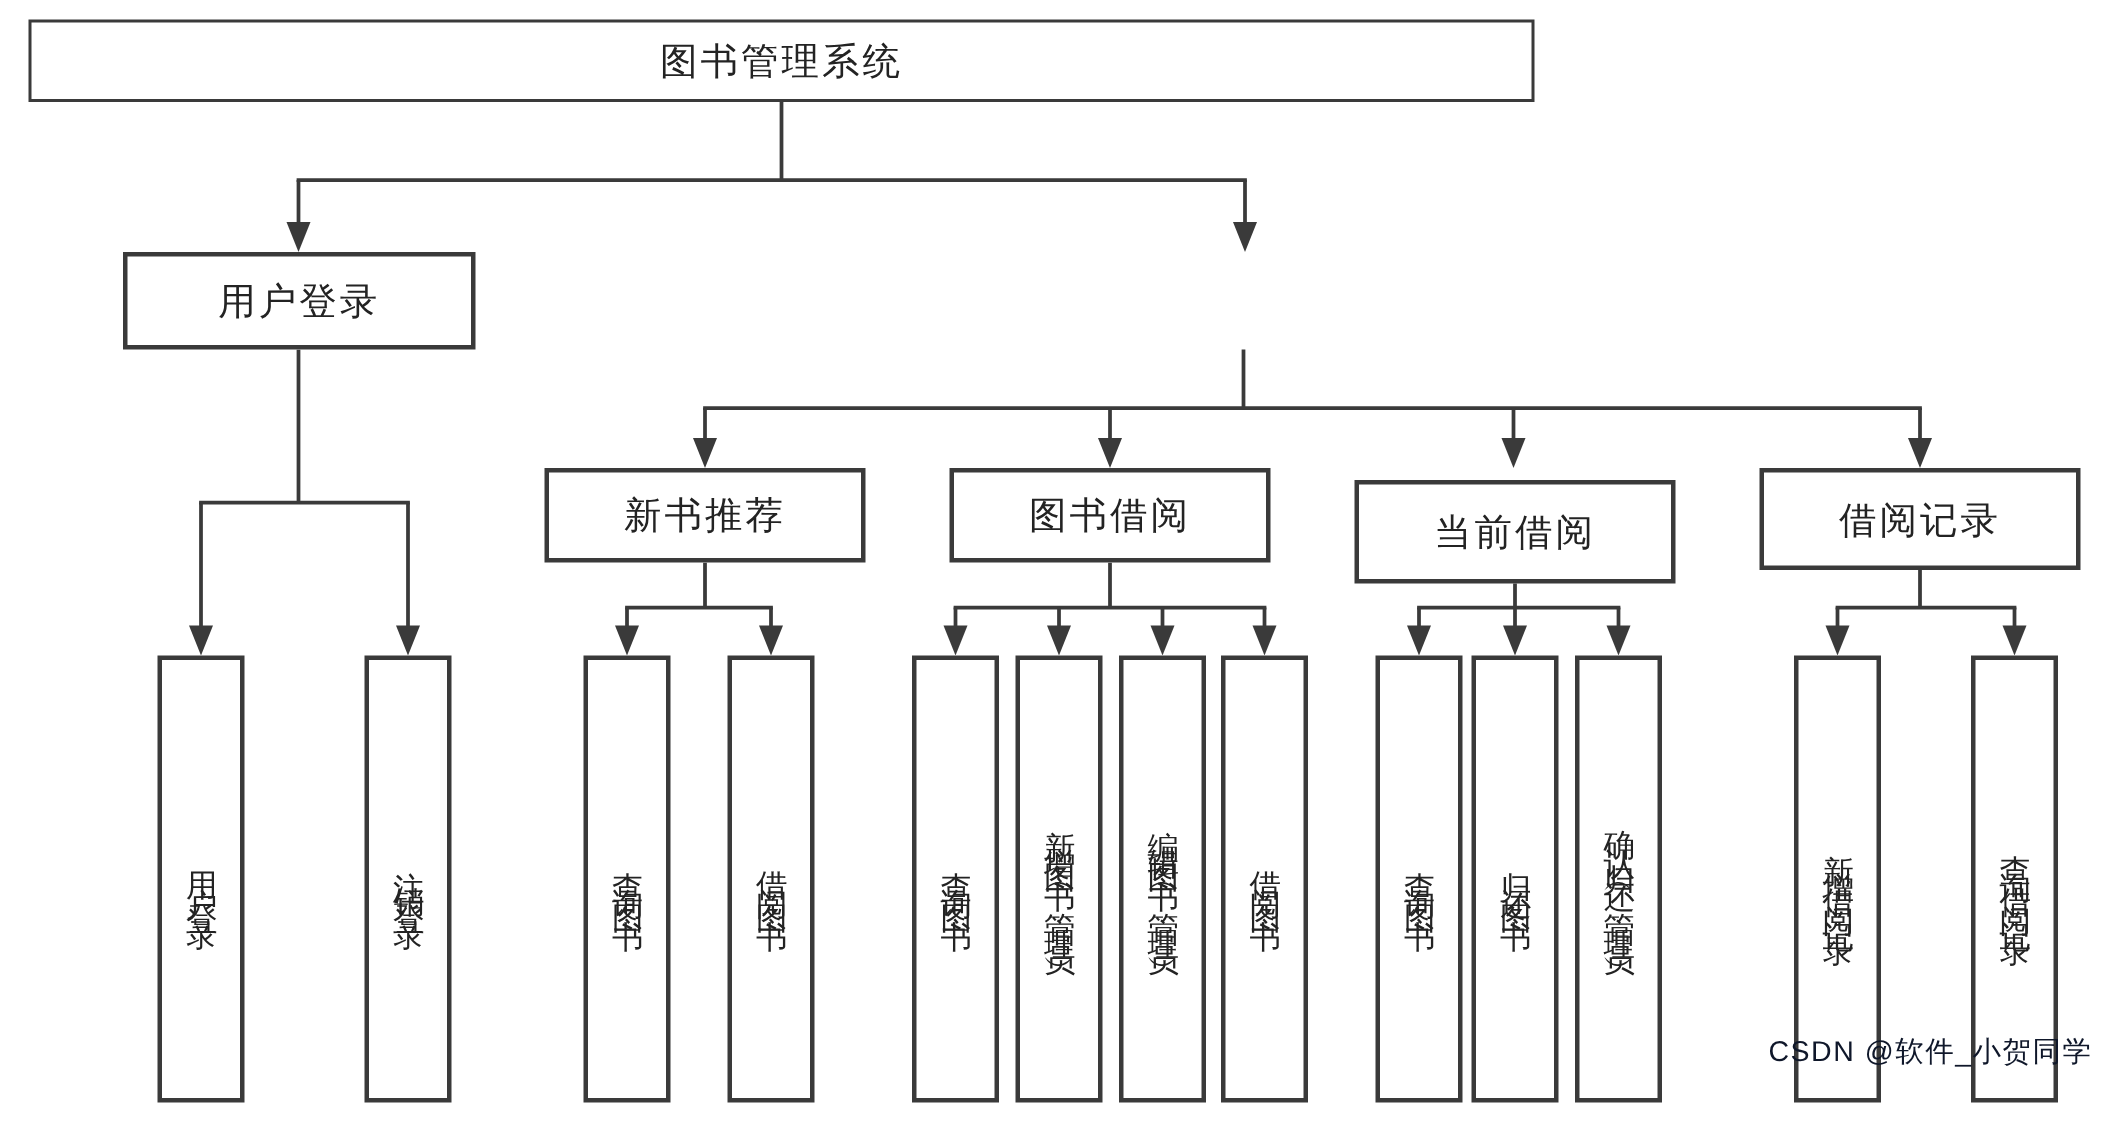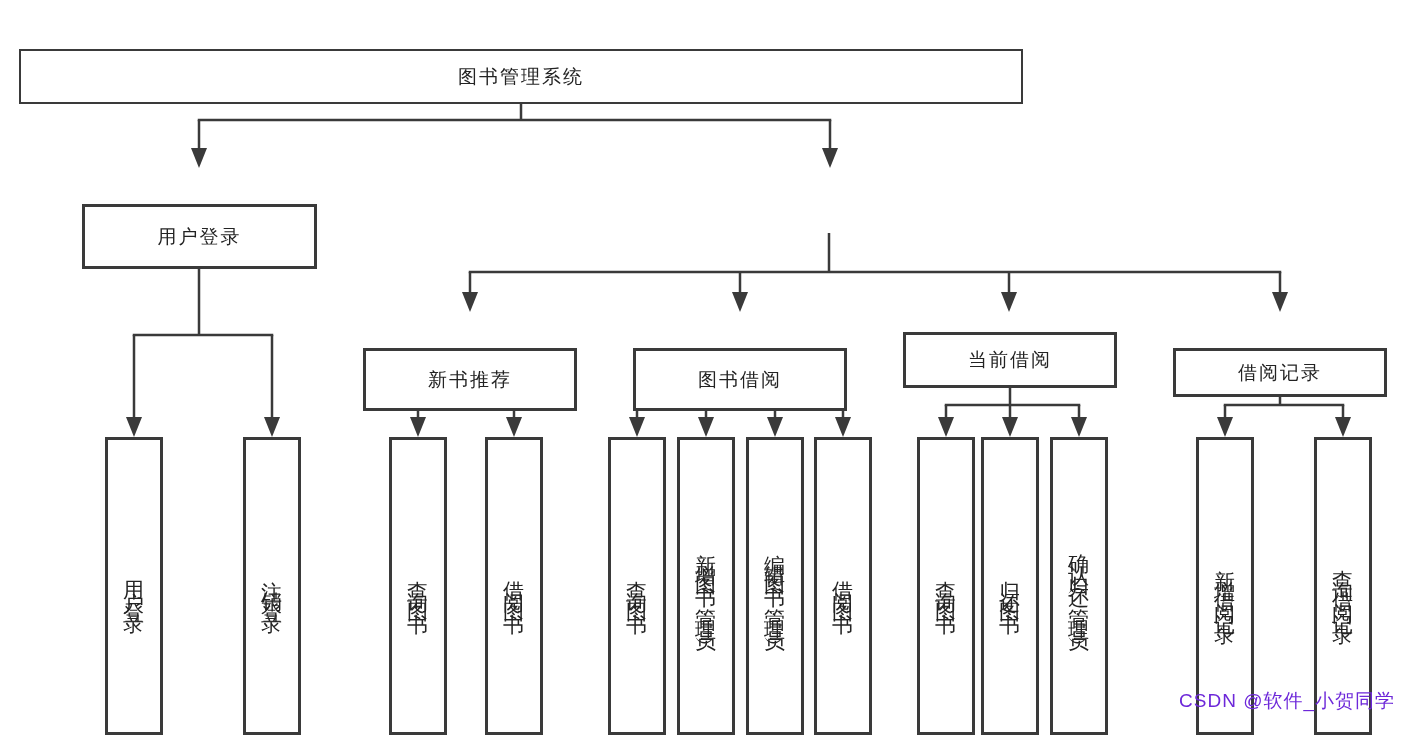--- a/index.html
+++ b/index.html
@@ -16,25 +16,24 @@
   svg.wires polygon { fill: #3a3a3a; stroke: none; }
 
   .hbox {
     position: absolute;
     box-sizing: border-box;
     border: 3px solid #3a3a3a;
     background: #ffffff;
     display: flex;
     align-items: center;
     justify-content: center;
-    font-size: 19px;
+    font-size: 25px;
     letter-spacing: 2px;
     color: #232323;
     z-index: 1;
-    margin-top: 36px;
   }
   .hbox.root { border-width: 2px; }
 
   .vbox {
     position: absolute;
     top: 437px;
     width: 58px;
     height: 298px;
     box-sizing: border-box;
     border: 3px solid #3a3a3a;
@@ -52,21 +51,21 @@
     line-height: 1;
     color: #232323;
     white-space: nowrap;
   }
 
   .watermark {
     position: absolute;
     top: 688px;
     right: 10px;
     font-size: 19px;
-    color: #6d28d9;
+    color: #0f172a;
     letter-spacing: 1px;
     z-index: 2;
   }
 </style>
 </head>
 <body>
 
 <div id="stage">
 
   <svg class="wires" width="1405" height="747" viewBox="0 0 1405 747" aria-hidden="true">
@@ -131,24 +130,24 @@
   <div class="hbox" style="left:82px; top:168px; width:235px; height:65px;">
     <span>用户登录</span>
   </div>
 
   <div class="hbox" style="left:633px; top:312px; width:214px; height:63px;">
     <span>图书借阅</span>
   </div>
   <div class="hbox" style="left:363px; top:312px; width:214px; height:63px;">
     <span>新书推荐</span>
   </div>
-  <div class="hbox" style="left:903px; top:296px; width:214px; height:56px;">
+  <div class="hbox" style="left:903px; top:320px; width:214px; height:69px;">
     <span>当前借阅</span>
   </div>
-  <div class="hbox" style="left:1173px; top:312px; width:214px; height:49px;">
+  <div class="hbox" style="left:1173px; top:312px; width:214px; height:68px;">
     <span>借阅记录</span>
   </div>
 
   <div class="vbox" style="left:105px;">
     <span>用户登录</span>
   </div>
   <div class="vbox" style="left:243px;">
     <span>注销登录</span>
   </div>
 

